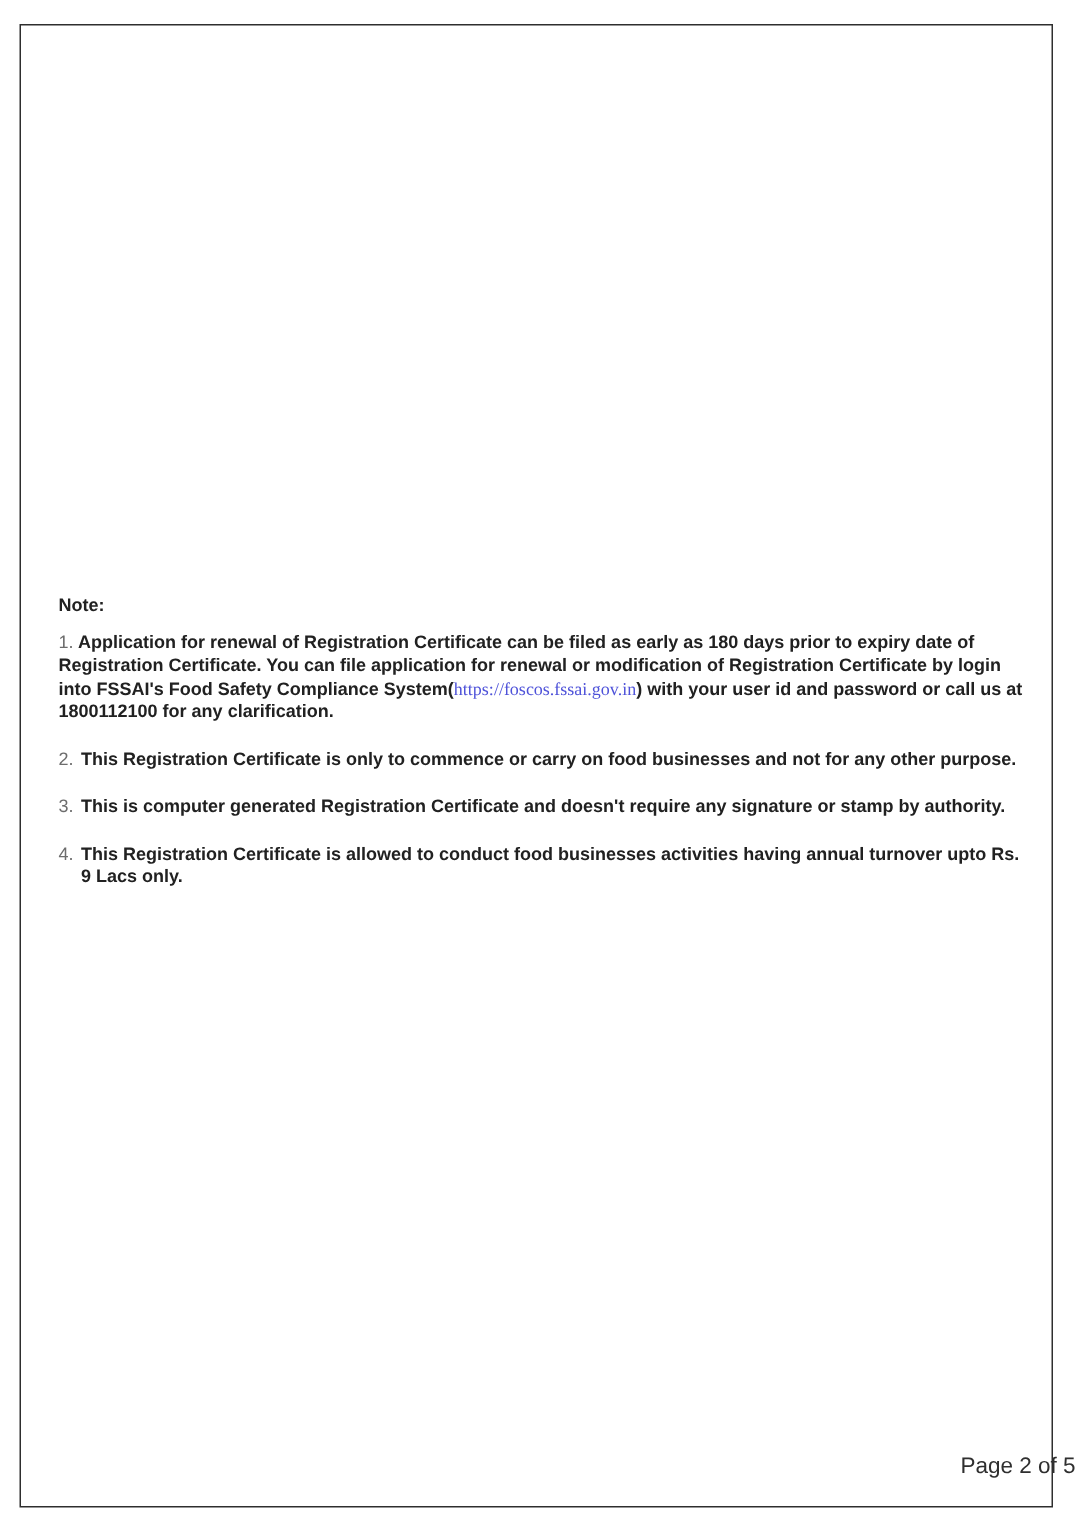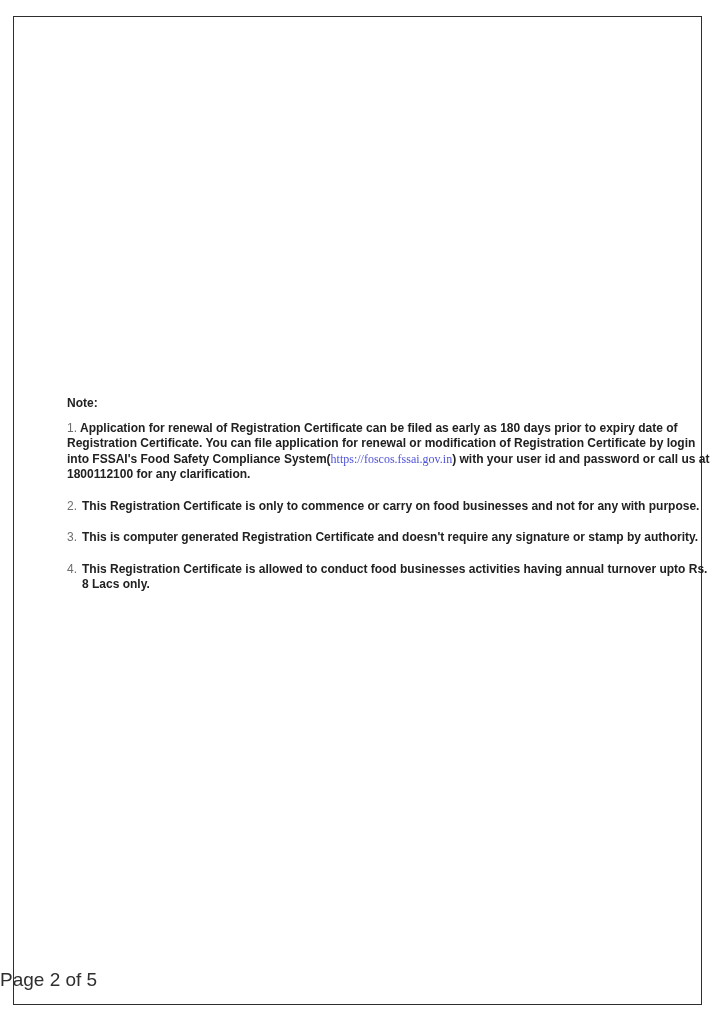--- a/index.html
+++ b/index.html
@@ -23,21 +23,20 @@
     border: 1px solid var(--c-page_border, #2e2e2e);
     box-sizing: border-box;
   }
   .notes {
     position: absolute;
     left: 39px;
     top: 396px;
     width: 650px;
     font-size: 12px;
     line-height: 15.5px;
-    margin-left: 28px;
   }
   .note-heading {
     font-weight: bold;
     margin: 0 0 9px 0;
   }
   .note-item {
     margin: 0 0 16px 0;
     font-weight: bold;
   }
   .note-num {
@@ -61,46 +60,46 @@
     font-weight: normal;
     text-decoration: none;
     cursor: pointer;
     font-family: Liberation Serif, serif;
   }
   .footer {
     position: absolute;
     top: 969px;
     left: 0;
     width: 100%;
-    text-align: left;
-    font-size: 19px;
+    text-align: right;
+    font-size: 15px;
     color: var(--c-footer_text, #2f2f2f);
   }
 </style>
 </head>
 <body>
 
 <div class="page-border"></div>
 
 <div class="notes">
 
   <div class="note-heading">Note:</div>
 
   <p class="note-item flow"><span class="note-num">1.</span><span>Application for renewal of Registration Certificate can be filed as early as 180 days prior to expiry date of Registration Certificate. You can file application for renewal or modification of Registration Certificate by login into FSSAI's Food Safety Compliance System(</span><a class="doc-link">https://foscos.fssai.gov.in</a><span>) with your user id and password or call us at 1800112100 for any clarification.</span></p>
 
   <div class="note-item hang">
     <span class="note-num">2.</span>
-    <div class="note-text">This Registration Certificate is only to commence or carry on food businesses and not for any with purpose.</div>
+    <div class="note-text">This Registration Certificate is only to commence or carry on food businesses and not for any other purpose.</div>
   </div>
 
   <div class="note-item hang">
     <span class="note-num">3.</span>
     <div class="note-text">This is computer generated Registration Certificate and doesn't require any signature or stamp by authority.</div>
   </div>
 
   <div class="note-item hang">
     <span class="note-num">4.</span>
-    <div class="note-text">This Registration Certificate is allowed to conduct food businesses activities having annual turnover upto Rs. 8 Lacs only.</div>
+    <div class="note-text">This Registration Certificate is allowed to conduct food businesses activities having annual turnover upto Rs. 9 Lacs only.</div>
   </div>
 
 </div>
 
 <div class="footer">Page 2 of 5</div>
 
 </body></html>

